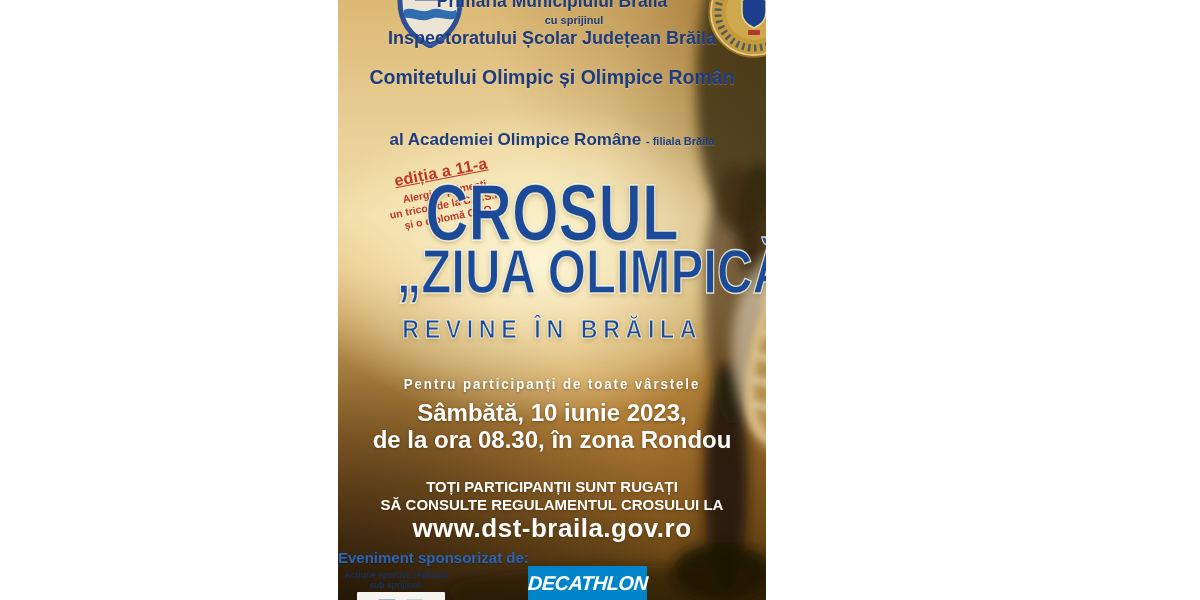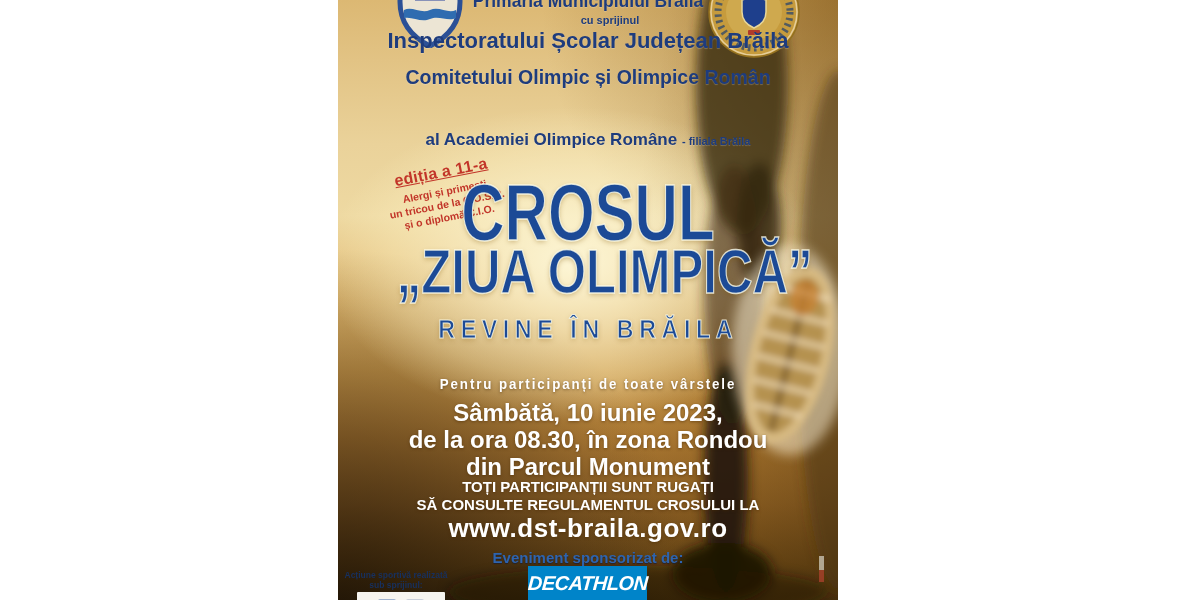--- a/index.html
+++ b/index.html
@@ -1,39 +1,39 @@
 <!DOCTYPE html>
 <html><head>
 <meta charset="utf-8">
 <style>
   html,body{margin:0;padding:0;}
   body{width:1200px;height:600px;background:#ffffff;font-family:"Liberation Sans",sans-serif;overflow:hidden;position:relative;}
   .stage{position:absolute;inset:0;background:#ffffff;}
 
   
   .poster{
-    position:absolute;left:338px;top:0;width:500px;height:600px;overflow:hidden;
+    position:absolute;left:338px;top:0;width:428px;height:600px;overflow:hidden;
     background:
       radial-gradient(ellipse 330px 210px at 47% 44%, rgba(255,250,220,.92), rgba(255,244,200,.35) 55%, transparent 75%),
       radial-gradient(circle at 100% 0, rgba(125,80,15,.5), transparent 38%),
       radial-gradient(circle at 0% 100%, rgba(25,15,4,.72), transparent 45%),
       linear-gradient(100deg, transparent 55%, rgba(110,70,12,.28) 80%, rgba(80,50,10,.45) 100%),
       linear-gradient(180deg,#dcb873 0%,#e2c384 10%,#ead29a 24%,#eed9a2 36%,#dfb76e 50%,#cb9a4c 62%,#b07c35 73%,#8f6227 84%,#634416 94%,#3f2c0e 100%);
   }
   .sil{position:absolute;left:0;top:0;width:500px;height:600px;pointer-events:none;}
 
   .crest{position:absolute;left:58px;top:-32px;width:68px;height:80px;}
   .seal{position:absolute;left:370px;top:-34px;width:92px;height:94px;}
 
   
   .hline{position:absolute;left:0;right:0;text-align:center;font-weight:bold;color:#1e3c7d;white-space:nowrap;
          text-shadow:0 1px 1px rgba(255,255,255,.22);}
   .h1{top:-9px;font-size:17.5px;}
   .h2{top:14px;font-size:11px;padding-left:44px;}
-  .h3{top:28px;font-size:22px;}
+  .h3{top:28px;font-size:18px;}
   .h4{top:51px;font-size:11px;}
   .h5{top:66px;font-size:19.5px;}
   .h6{top:92px;font-size:17px;margin-top:38px;}
   .h6 .suffix{font-size:11px;font-weight:bold;}
 
   
   .edition{position:absolute;left:18px;top:163px;width:178px;transform:rotate(-11deg);
            text-align:center;color:#c23529;}
   .edition .ed-title{font-size:16px;font-weight:bold;text-decoration:underline;margin-bottom:4px;letter-spacing:.3px;}
   .edition .ed-line{font-size:10.5px;font-weight:bold;line-height:13px;}
@@ -54,21 +54,21 @@
          text-shadow:0 1px 3px rgba(70,40,0,.55);}
   .subtitle{top:376px;font-size:14px;letter-spacing:2px;}
   .subtitle > span{display:inline-block;transform:scale(.95,1);}
   .ev1{top:400px;font-size:24px;line-height:26px;}
   .ev2{top:427px;font-size:24px;line-height:26px;}
   .ev3{top:454px;font-size:24px;line-height:26px;}
   .no1{top:478px;font-size:15px;}
   .no2{top:496px;font-size:15px;}
   .web{top:513px;font-size:26px;letter-spacing:.5px;}
 
-  .sponsor-label{position:absolute;left:0;right:0;top:549px;text-align:center;font-size:15px;font-weight:bold;
+  .sponsor-label{position:absolute;left:0;right:0;top:549px;font-size:15px;font-weight:bold;
                  color:#2e64ae;text-shadow:0 1px 1px rgba(15,25,55,.65);white-space:nowrap;}
   .decathlon{position:absolute;left:190px;top:566px;width:119px;height:34px;background:#0084c9;
              display:flex;align-items:center;justify-content:center;}
   .decathlon span{color:#ffffff;font-size:20px;font-weight:bold;font-style:italic;letter-spacing:-.5px;
                   transform:skewX(-4deg);}
 
   .patronage{position:absolute;left:2px;top:570px;width:112px;text-align:center;color:#17305e;
              font-size:8.5px;font-weight:bold;line-height:10px;}
   .partner-box{position:absolute;left:19px;top:592px;width:88px;height:12px;background:#f6f4ef;border-radius:1px;
                display:flex;align-items:flex-end;justify-content:center;gap:10px;overflow:hidden;}
@@ -153,21 +153,20 @@
       <div class="ed-line">și o diplomă C.I.O.</div>
     </div>
 
     <div class="tline t1"><span>CROSUL</span></div>
     <div class="tline t2"><span>„ZIUA OLIMPICĂ”</span></div>
     <div class="tline t3"><span>REVINE ÎN BRĂILA</span></div>
 
     <div class="wline subtitle"><span>Pentru participanți de toate vârstele</span></div>
     <div class="wline ev1">Sâmbătă, 10 iunie 2023,</div>
     <div class="wline ev2">de la ora 08.30, în zona Rondou</div>
-    <div class="wline ev3">din Parcul Monument</div>
     <div class="wline no1">TOȚI PARTICIPANȚII SUNT RUGAȚI</div>
     <div class="wline no2">SĂ CONSULTE REGULAMENTUL CROSULUI LA</div>
     <div class="wline web">www.dst-braila.gov.ro</div>
 
     <div class="sponsor-label">Eveniment sponsorizat de:</div>
     <div class="decathlon">
       <span>DECATHLON</span>
     </div>
 
     <div class="patronage">

